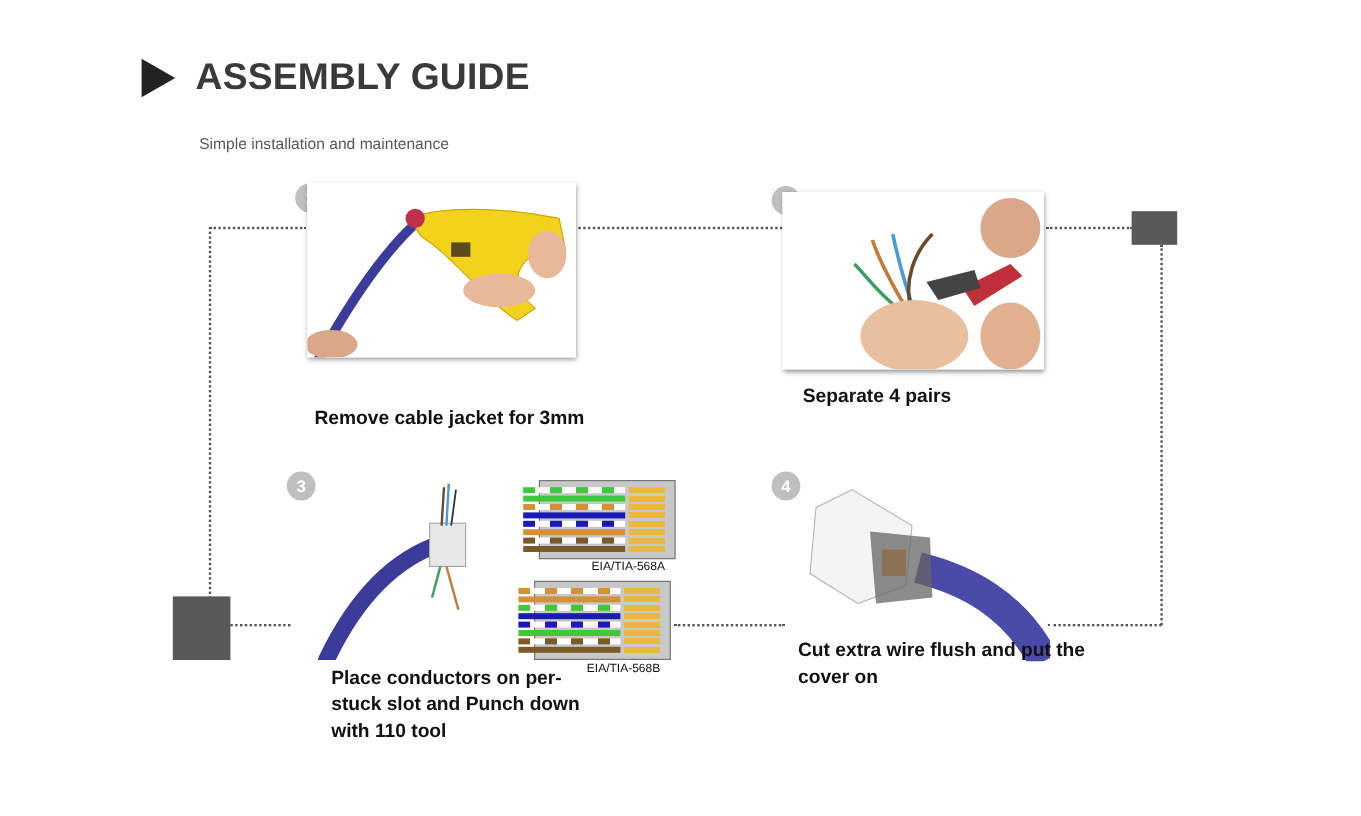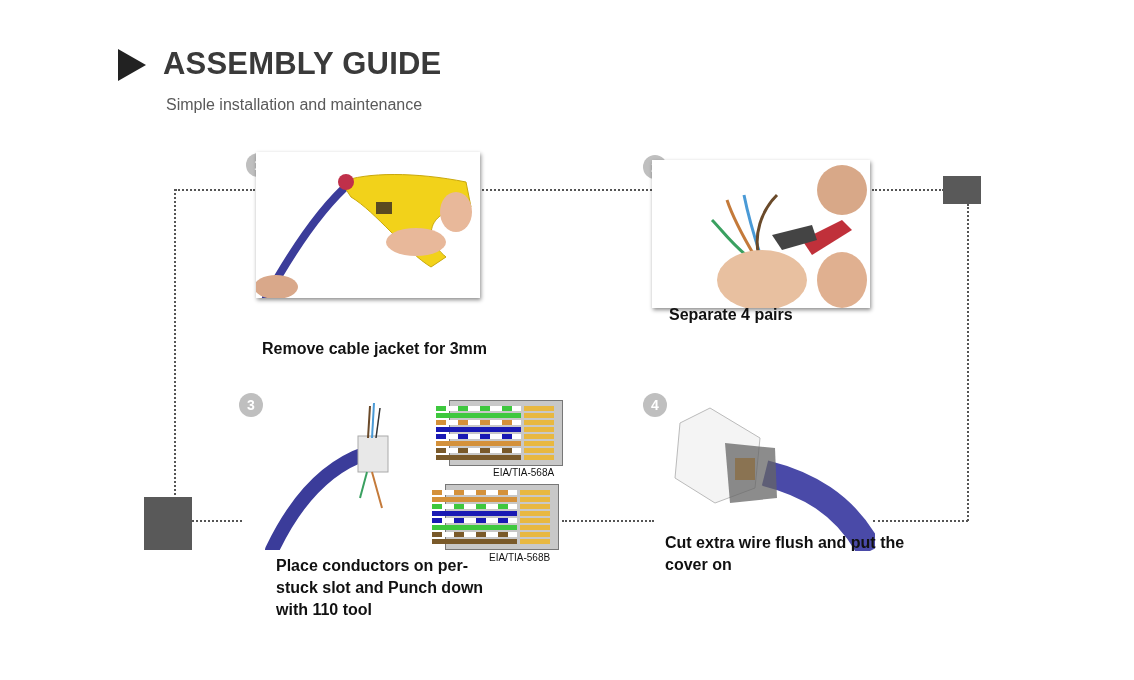--- a/index.html
+++ b/index.html
@@ -3,21 +3,21 @@
 <meta charset="utf-8">
 <style>
   html, body { margin:0; padding:0; background:#ffffff; }
   body { width:1134px; height:680px; position:relative; overflow:hidden;
          font-family:"Liberation Sans", "DejaVu Sans", sans-serif; }
   .abs { position:absolute; }
   .title-arrow { left:118px; top:49px; width:0; height:0;
     border-top:16px solid transparent; border-bottom:16px solid transparent;
     border-left:28px solid #222222; }
   .title { left:163px; top:46px; font-size:31px; font-weight:bold; color:#3a3a3a; letter-spacing:0.2px; }
-  .subtitle { left:166px; top:96px; font-size:16px; color:#595959; }
+  .subtitle { left:166px; top:112px; font-size:13px; color:#595959; }
 
   .dot-h { border-top:2px dotted #555555; height:0; }
   .dot-v { border-left:2px dotted #555555; width:0; }
   .sq { background:#595959; }
 
   .photo { background:#fff; box-shadow:1px 2px 4px rgba(0,0,0,0.45); overflow:hidden; }
   .badge { width:24px; height:24px; border-radius:50%; background:#bfbfbf; color:#fff;
     font-weight:bold; font-size:14px; display:flex; align-items:center; justify-content:center; }
   .caption { font-size:16px; font-weight:bold; color:#111; line-height:22px; }
   .label-small { font-size:10px; color:#111; }
@@ -66,21 +66,21 @@
     <path d="M105 100 C 90 75, 80 55, 75 40" stroke="#c47a3a" stroke-width="3" fill="none"></path>
     <path d="M100 100 C 80 85, 70 70, 60 60" stroke="#3aa060" stroke-width="3" fill="none"></path>
     <path d="M108 100 C 100 75, 110 50, 125 35" stroke="#6a4a2a" stroke-width="3" fill="none"></path>
     <path d="M150 80 L 190 60 L 200 70 L 160 95 Z" fill="#c0303a"></path>
     <path d="M120 75 L 160 65 L 165 80 L 130 90 Z" fill="#444"></path>
     <ellipse cx="110" cy="120" rx="45" ry="30" fill="#e8c0a0"></ellipse>
     <ellipse cx="190" cy="30" rx="25" ry="25" fill="#d8a888"></ellipse>
     <ellipse cx="190" cy="120" rx="25" ry="28" fill="#e0b090"></ellipse>
   </svg>
 </div>
-<div class="abs caption" style="left:669px; top:304px;">Separate 4 pairs</div>
+<div class="abs caption" style="left:669px; top:320px;">Separate 4 pairs</div>
 
 <div class="abs badge" style="left:239px; top:393px;">3</div>
 <div class="abs" style="left:262px; top:398px; width:160px; height:152px;">
   <svg width="160" height="152" viewBox="0 0 160 152">
     <path d="M10 152 C 30 110, 60 70, 105 55" stroke="#3b3c9a" stroke-width="14" fill="none" stroke-linecap="round"></path>
     <rect x="96" y="38" width="30" height="36" fill="#e8e8e8" stroke="#aaa"></rect>
     <path d="M110 40 L 112 5" stroke="#4a9ad6" stroke-width="2"></path>
     <path d="M106 40 L 108 8" stroke="#6a4a2a" stroke-width="2"></path>
     <path d="M114 40 L 118 10" stroke="#333" stroke-width="1.5"></path>
     <path d="M110 74 L 120 110" stroke="#c47a3a" stroke-width="2"></path>

